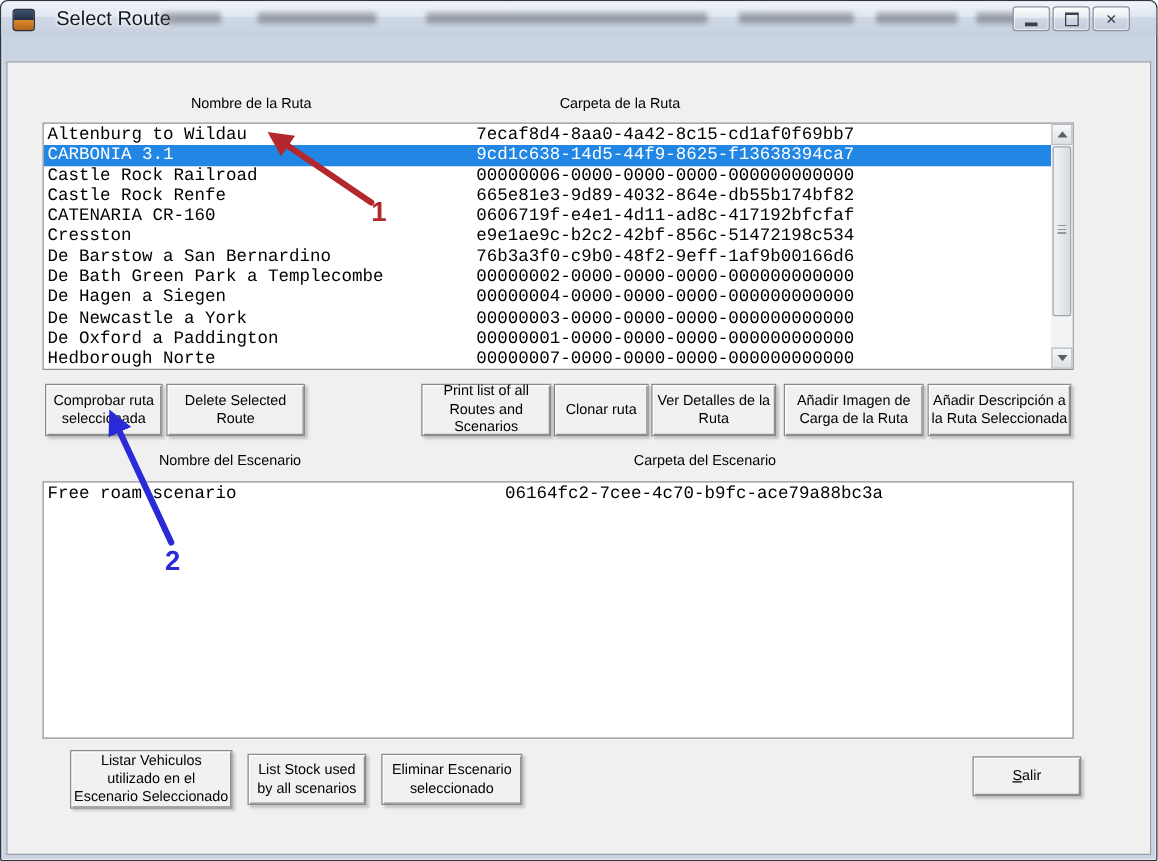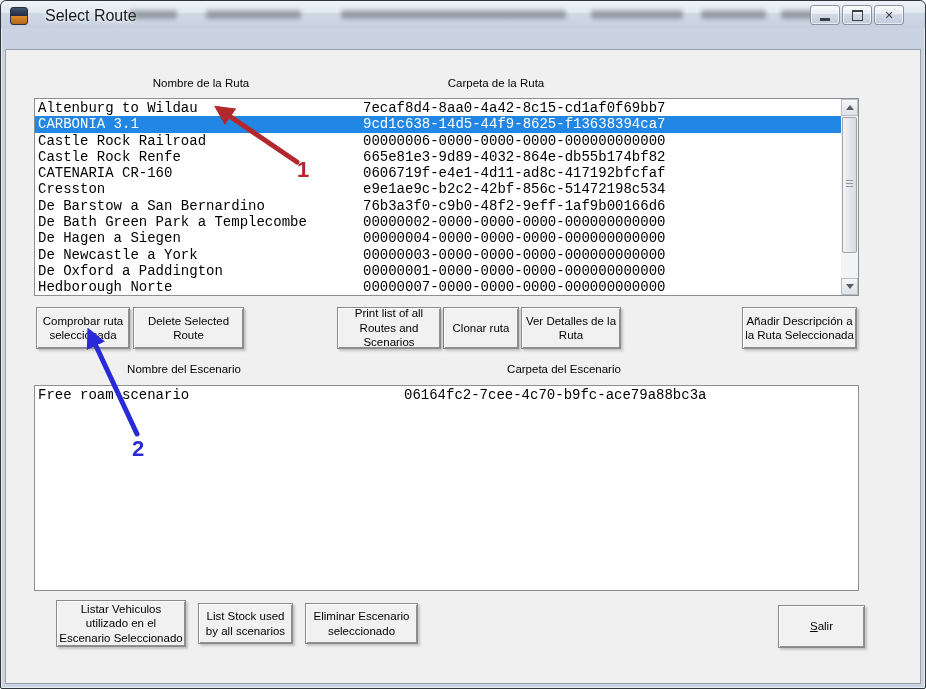--- a/index.html
+++ b/index.html
@@ -30,21 +30,21 @@
     border:1px solid #98A0AC;margin-top:21px;}
   .col-header{position:absolute;font-size:11.5px;color:#000;text-align:center;}
   
   .listbox{position:absolute;background:#fff;border:1px solid #8C8F94;}
   .rows{position:absolute;left:0;top:1px;right:0;bottom:0;overflow:hidden;}
   #route-list .rows{right:17px;}
   .lrow{position:relative;height:16.3px;line-height:16.3px;
     font-family:"Liberation Mono",monospace;font-size:14px;color:#000;white-space:pre;}
   .lrow .name{position:absolute;left:3px;}
   .lrow .guid{position:absolute;}
-  #route-list .guid{left:328px;text-align:right;}
+  #route-list .guid{left:346px;text-align:right;}
   #scenario-list .guid{left:369px;}
   .lrow.selected{background:#2186e4;}
   .lrow.selected .name,.lrow.selected .guid{color:#fff;}
   
   .vscroll{position:absolute;top:0;right:0;bottom:0;width:17px;background:#F2F3F5;}
   .sbtn{position:absolute;left:0;width:17px;height:17px;
     background:linear-gradient(180deg,#F6F7F9,#DDE0E5);border:1px solid #B8BCC4;
     display:flex;align-items:center;justify-content:center;box-sizing:border-box;}
   .sbtn.up{top:0;}
   .sbtn.down{bottom:0;}
@@ -123,35 +123,36 @@
             <span class="tri-down"></span>
           </div>
       </div>
     </div>
 
     <div class="btn" style="left:30px;top:257px;width:94px;height:42px">Comprobar ruta seleccionada</div>
     <div class="btn" style="left:127px;top:257px;width:111px;height:42px">Delete Selected Route</div>
     <div class="btn" style="left:437px;top:257px;width:76px;height:42px">Clonar ruta</div>
     <div class="btn" style="left:331px;top:257px;width:104px;height:42px">Print list of all Routes and Scenarios</div>
     <div class="btn" style="left:515px;top:257px;width:100px;height:42px">Ver Detalles de la Ruta</div>
+    <div class="btn" style="left:621px;top:257px;width:112px;height:42px">Añadir Imagen de Carga de la Ruta</div>
     <div class="btn" style="left:736px;top:257px;width:115px;height:42px">Añadir Descripción a la Ruta Seleccionada</div>
 
     <div class="col-header" style="left:93px;top:313px;width:170px">Nombre del Escenario</div>
     <div class="col-header" style="left:473px;top:313px;width:170px">Carpeta del Escenario</div>
 
     <div class="listbox" id="scenario-list" style="left:28px;top:335px;width:823px;height:204px">
       <div class="rows">
         <div class="lrow"><span class="name">Free roam scenario</span><span class="guid">06164fc2-7cee-4c70-b9fc-ace79a88bc3a</span></div>
       </div>
     </div>
 
     <div class="btn" style="left:50px;top:550px;width:130px;height:47px">Listar Vehiculos utilizado en el Escenario Seleccionado</div>
     <div class="btn" style="left:192px;top:553px;width:95px;height:41px">List Stock used by all scenarios</div>
     <div class="btn" style="left:299px;top:553px;width:113px;height:41px">Eliminar Escenario seleccionado</div>
-    <div class="btn" style="left:772px;top:555px;width:87px;height:43px">
+    <div class="btn" style="left:772px;top:555px;width:87px;height:32px">
       <span><u>S</u><span>alir</span></span>
     </div>
 
   </div>
 
   <svg class="overlay" width="926" height="689" viewBox="0 0 926 689">
     <defs>
       <marker id="ah-red" viewBox="0 0 10 10" refX="7" refY="5" markerWidth="4" markerHeight="4" orient="auto">
         <path d="M0,0 L10,5 L0,10 z" fill="#b3282c"></path>
       </marker>

